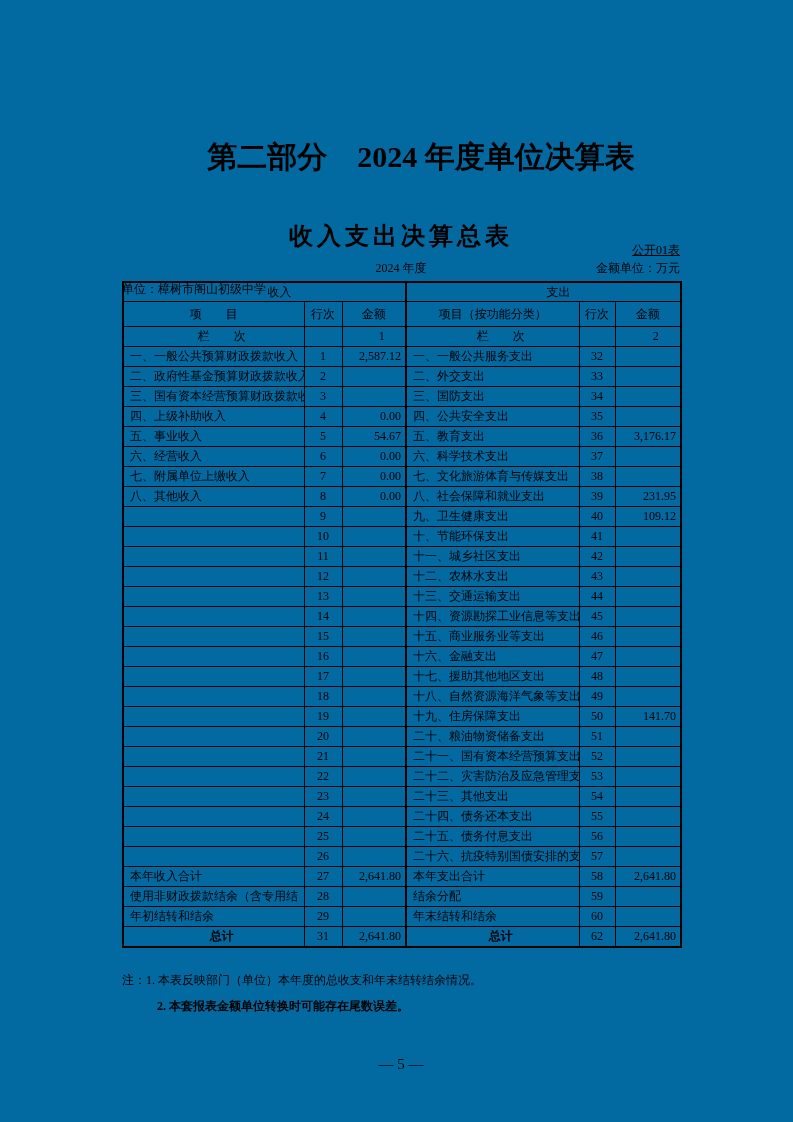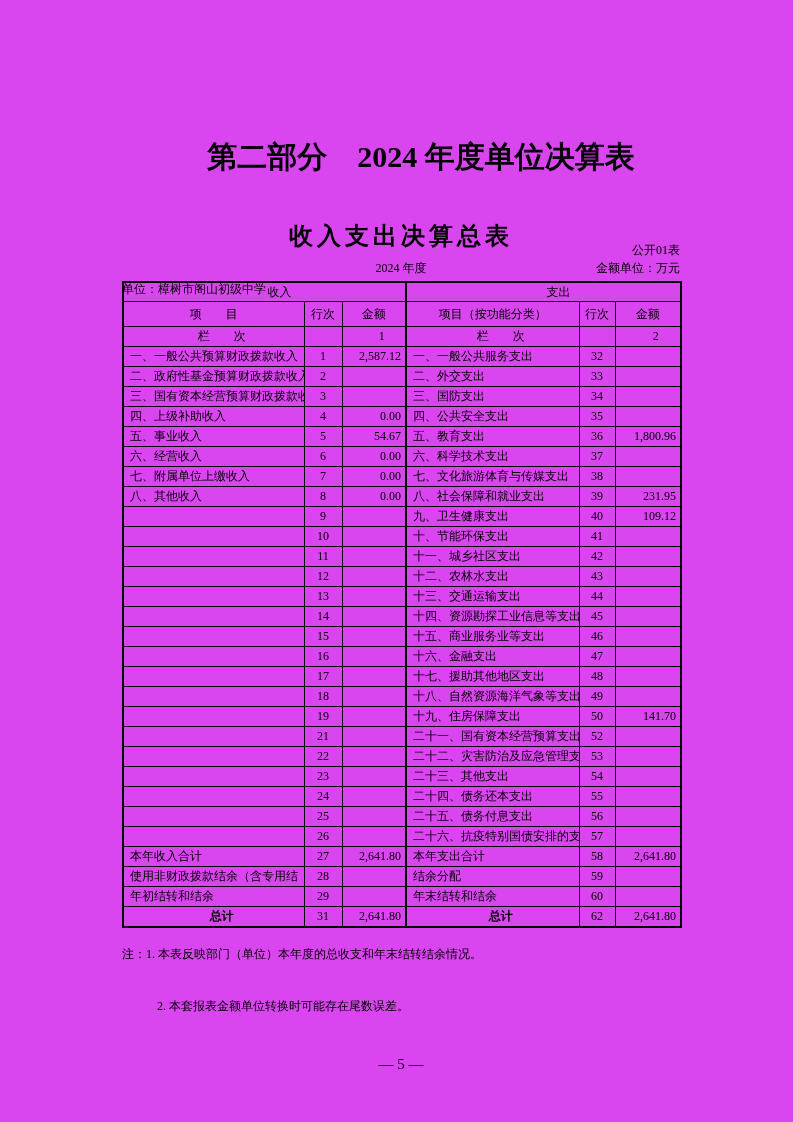--- a/index.html
+++ b/index.html
@@ -1,42 +1,42 @@
 <!DOCTYPE html>
 <html><head>
 <meta charset="utf-8">
 <style>
   html,body{margin:0;padding:0;background:#ffffff;}
-  .sheet{position:relative;width:793px;height:1122px;background:#d946ef;color:#000;
+  .sheet{position:relative;width:793px;height:1122px;background:#0369a1;color:#000;
          font-family:"Liberation Serif","DejaVu Serif",serif;overflow:hidden;}
   .part-title{position:absolute;top:137px;left:142px;width:558px;text-align:center;
               font-size:30px;font-weight:bold;white-space:nowrap;}
   .table-title{position:absolute;top:220px;left:122px;width:558px;text-align:center;
                font-size:24px;font-weight:bold;letter-spacing:4px;
                font-family:"Liberation Sans","DejaVu Sans",sans-serif;white-space:nowrap;}
-  .form-code{position:absolute;top:242px;left:122px;width:558px;text-align:right;font-size:12px;}
+  .form-code{position:absolute;top:242px;left:122px;width:558px;text-align:right;font-size:12px;text-decoration:underline;}
   .meta{position:absolute;top:260px;left:122px;width:558px;height:16px;font-size:12px;}
   .meta .unit{position:absolute;left:0;top:0;margin-top:21px;}
   .meta .year{position:absolute;left:0;top:0;width:100%;text-align:center;}
   .meta .amount-unit{position:absolute;right:0;top:0;margin-left:45px;}
   table.budget{position:absolute;top:281px;left:122px;width:558px;
                border-collapse:collapse;table-layout:fixed;border:2px solid #000;}
   .budget th,.budget td{border:1px solid #000;font-size:12px;font-weight:normal;
                height:19px;line-height:19px;padding:0;overflow:hidden;white-space:nowrap;}
   .budget tr.section-row th{height:18px;line-height:18px;text-align:center;padding-left:30px;}
   .budget tr.cols-row th{height:24px;line-height:24px;text-align:center;margin-top:27px;}
   .budget tr.lanci-row td{height:19px;text-align:center;padding-left:16px;}
   .budget .mid{border-left-width:2px;}
   .budget td.item{text-align:left;padding-left:6px;}
   .budget td.indent{}
   .budget td.total{text-align:center;font-weight:bold;padding-left:16px;}
   .budget td.lineno{text-align:center;}
   .budget td.amount{text-align:right;padding-right:4px;}
-  .note-1{position:absolute;top:946px;left:122px;font-size:12px;}
-  .note-2{position:absolute;top:998px;left:157px;font-size:12px;}
+  .note-1{position:absolute;top:972px;left:122px;font-size:12px;}
+  .note-2{position:absolute;top:998px;left:157px;font-size:12px;font-weight:bold;}
   .page-number{position:absolute;top:1056px;left:122px;width:558px;text-align:center;font-size:15px;}
 </style>
 </head>
 <body>
 
 <div class="sheet">
 
   <div class="part-title">第二部分　2024 年度单位决算表</div>
   <div class="table-title">收入支出决算总表</div>
   <div class="form-code">公开01表</div>
@@ -110,21 +110,21 @@
           <td class="item mid">四、公共安全支出</td>
           <td class="lineno">35</td>
           <td class="amount"></td>
         </tr>
         <tr>
           <td class="item">五、事业收入</td>
           <td class="lineno">5</td>
           <td class="amount">54.67</td>
           <td class="item mid">五、教育支出</td>
           <td class="lineno">36</td>
-          <td class="amount">1,800.96</td>
+          <td class="amount">3,176.17</td>
         </tr>
         <tr>
           <td class="item">六、经营收入</td>
           <td class="lineno">6</td>
           <td class="amount">0.00</td>
           <td class="item mid">六、科学技术支出</td>
           <td class="lineno">37</td>
           <td class="amount"></td>
         </tr>
         <tr>
@@ -226,20 +226,28 @@
         <tr>
           <td class="item"></td>
           <td class="lineno">19</td>
           <td class="amount"></td>
           <td class="item mid">十九、住房保障支出</td>
           <td class="lineno">50</td>
           <td class="amount">141.70</td>
         </tr>
         <tr>
           <td class="item"></td>
+          <td class="lineno">20</td>
+          <td class="amount"></td>
+          <td class="item mid">二十、粮油物资储备支出</td>
+          <td class="lineno">51</td>
+          <td class="amount"></td>
+        </tr>
+        <tr>
+          <td class="item"></td>
           <td class="lineno">21</td>
           <td class="amount"></td>
           <td class="item mid">二十一、国有资本经营预算支出</td>
           <td class="lineno">52</td>
           <td class="amount"></td>
         </tr>
         <tr>
           <td class="item"></td>
           <td class="lineno">22</td>
           <td class="amount"></td>

